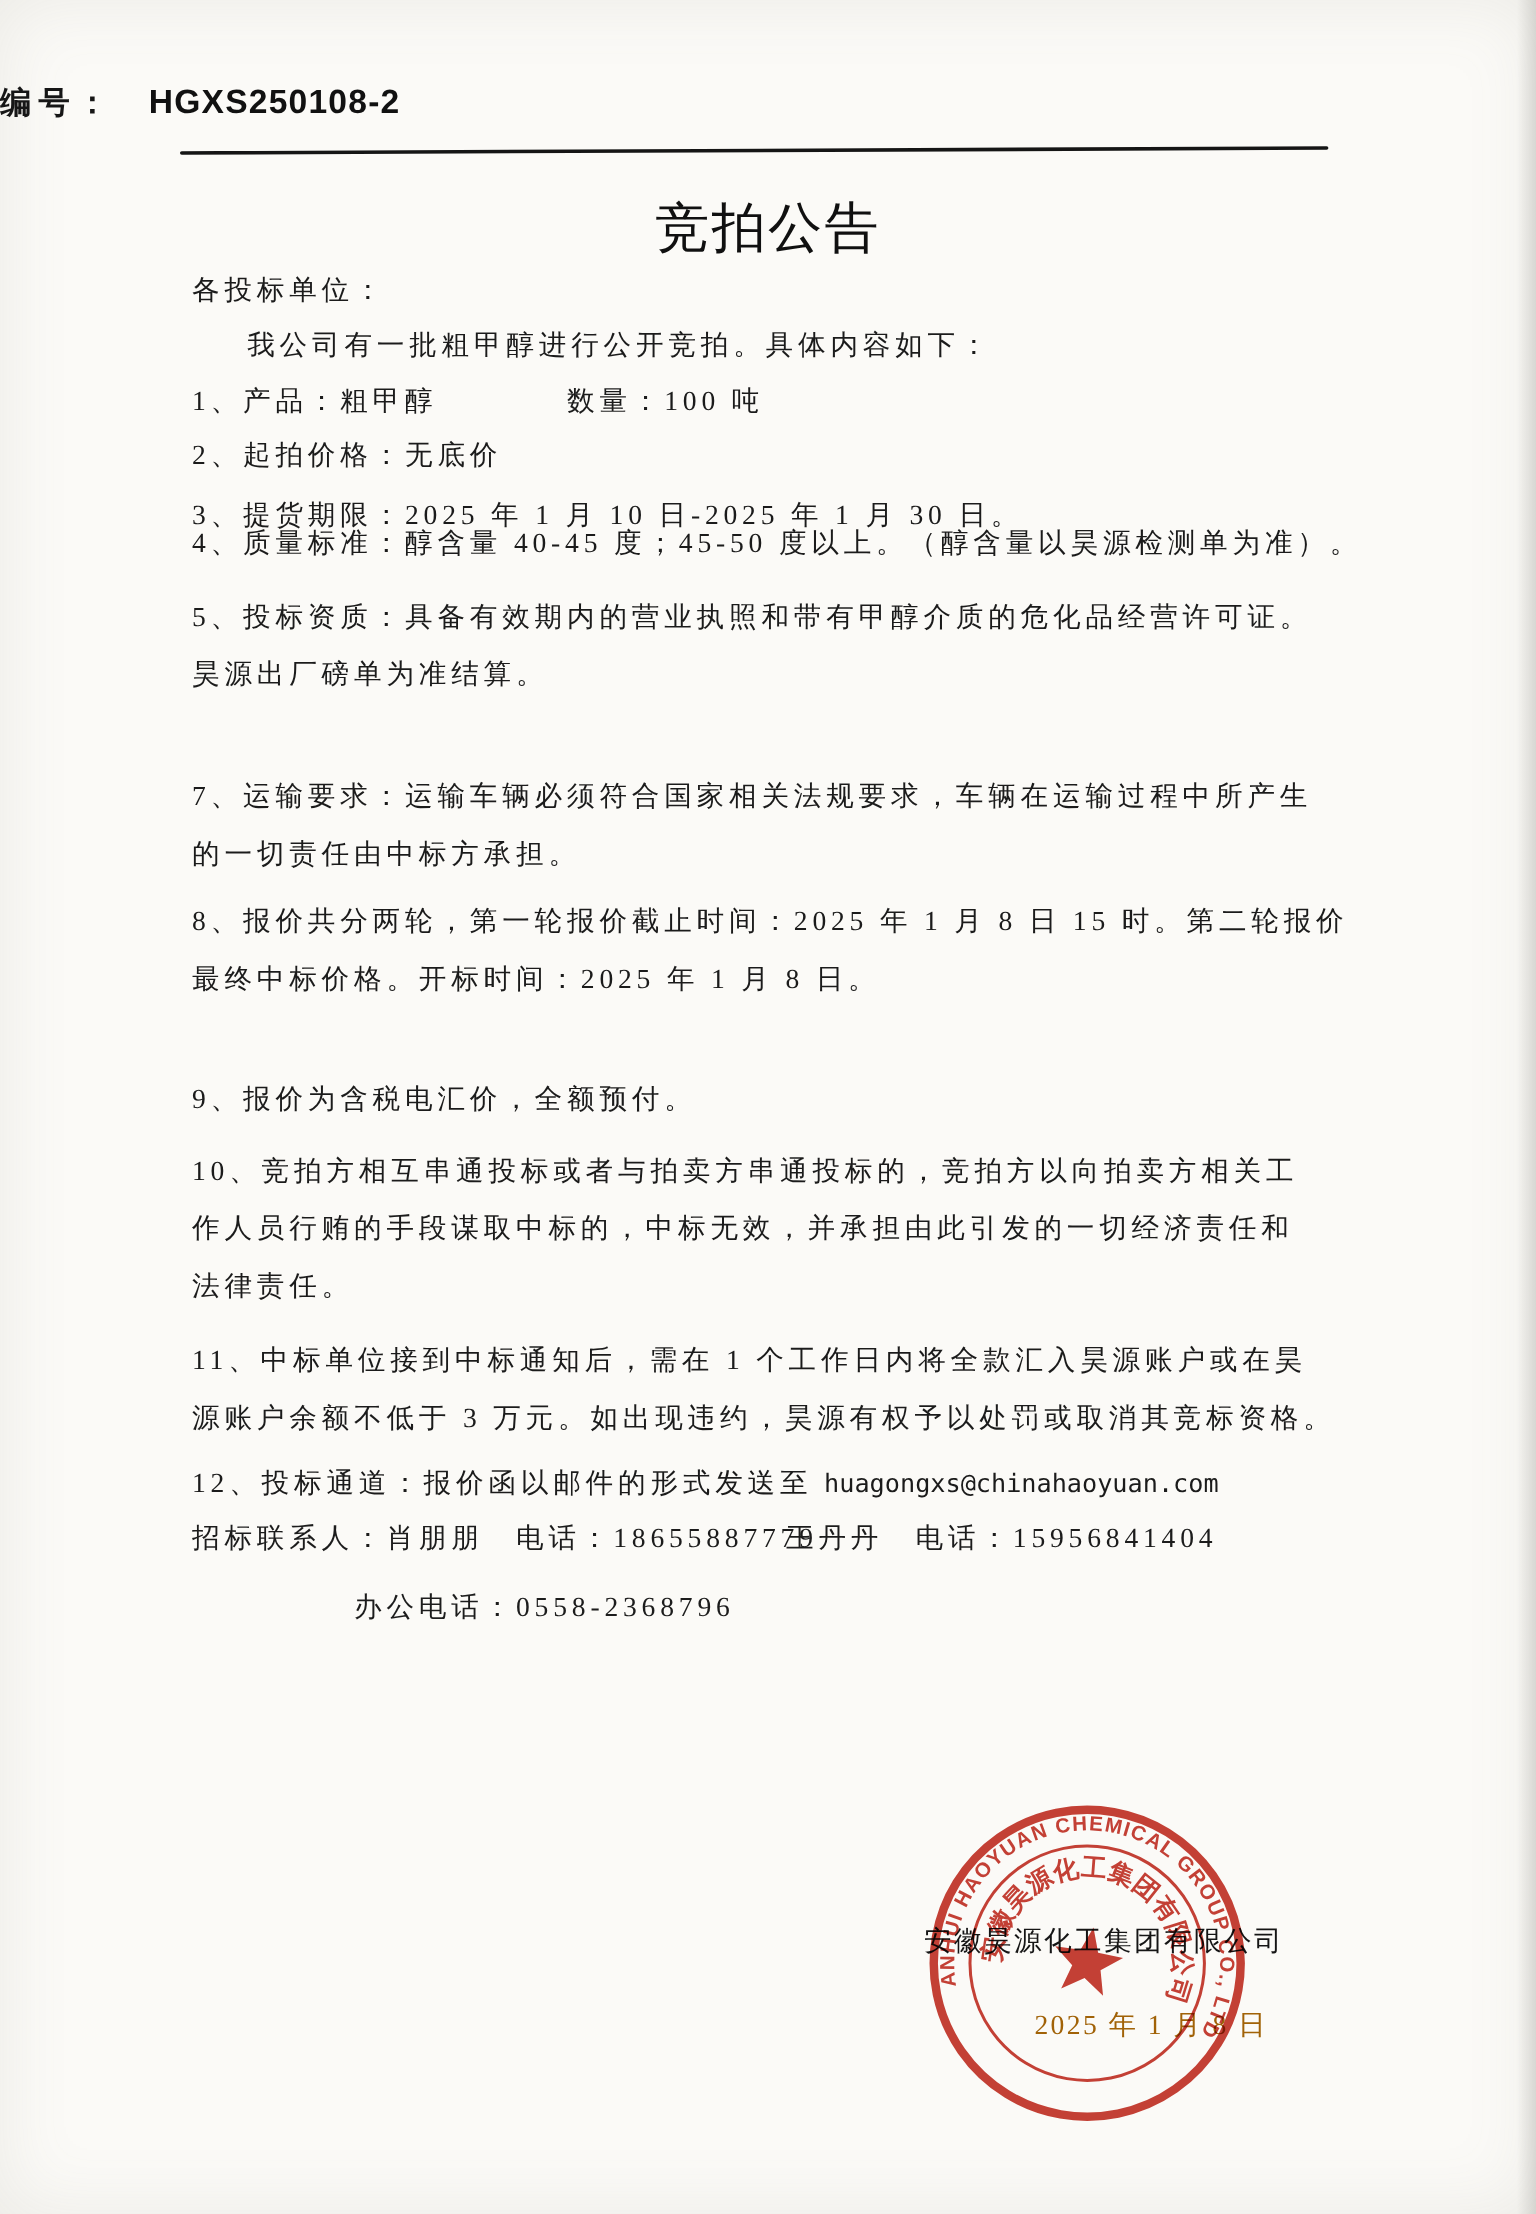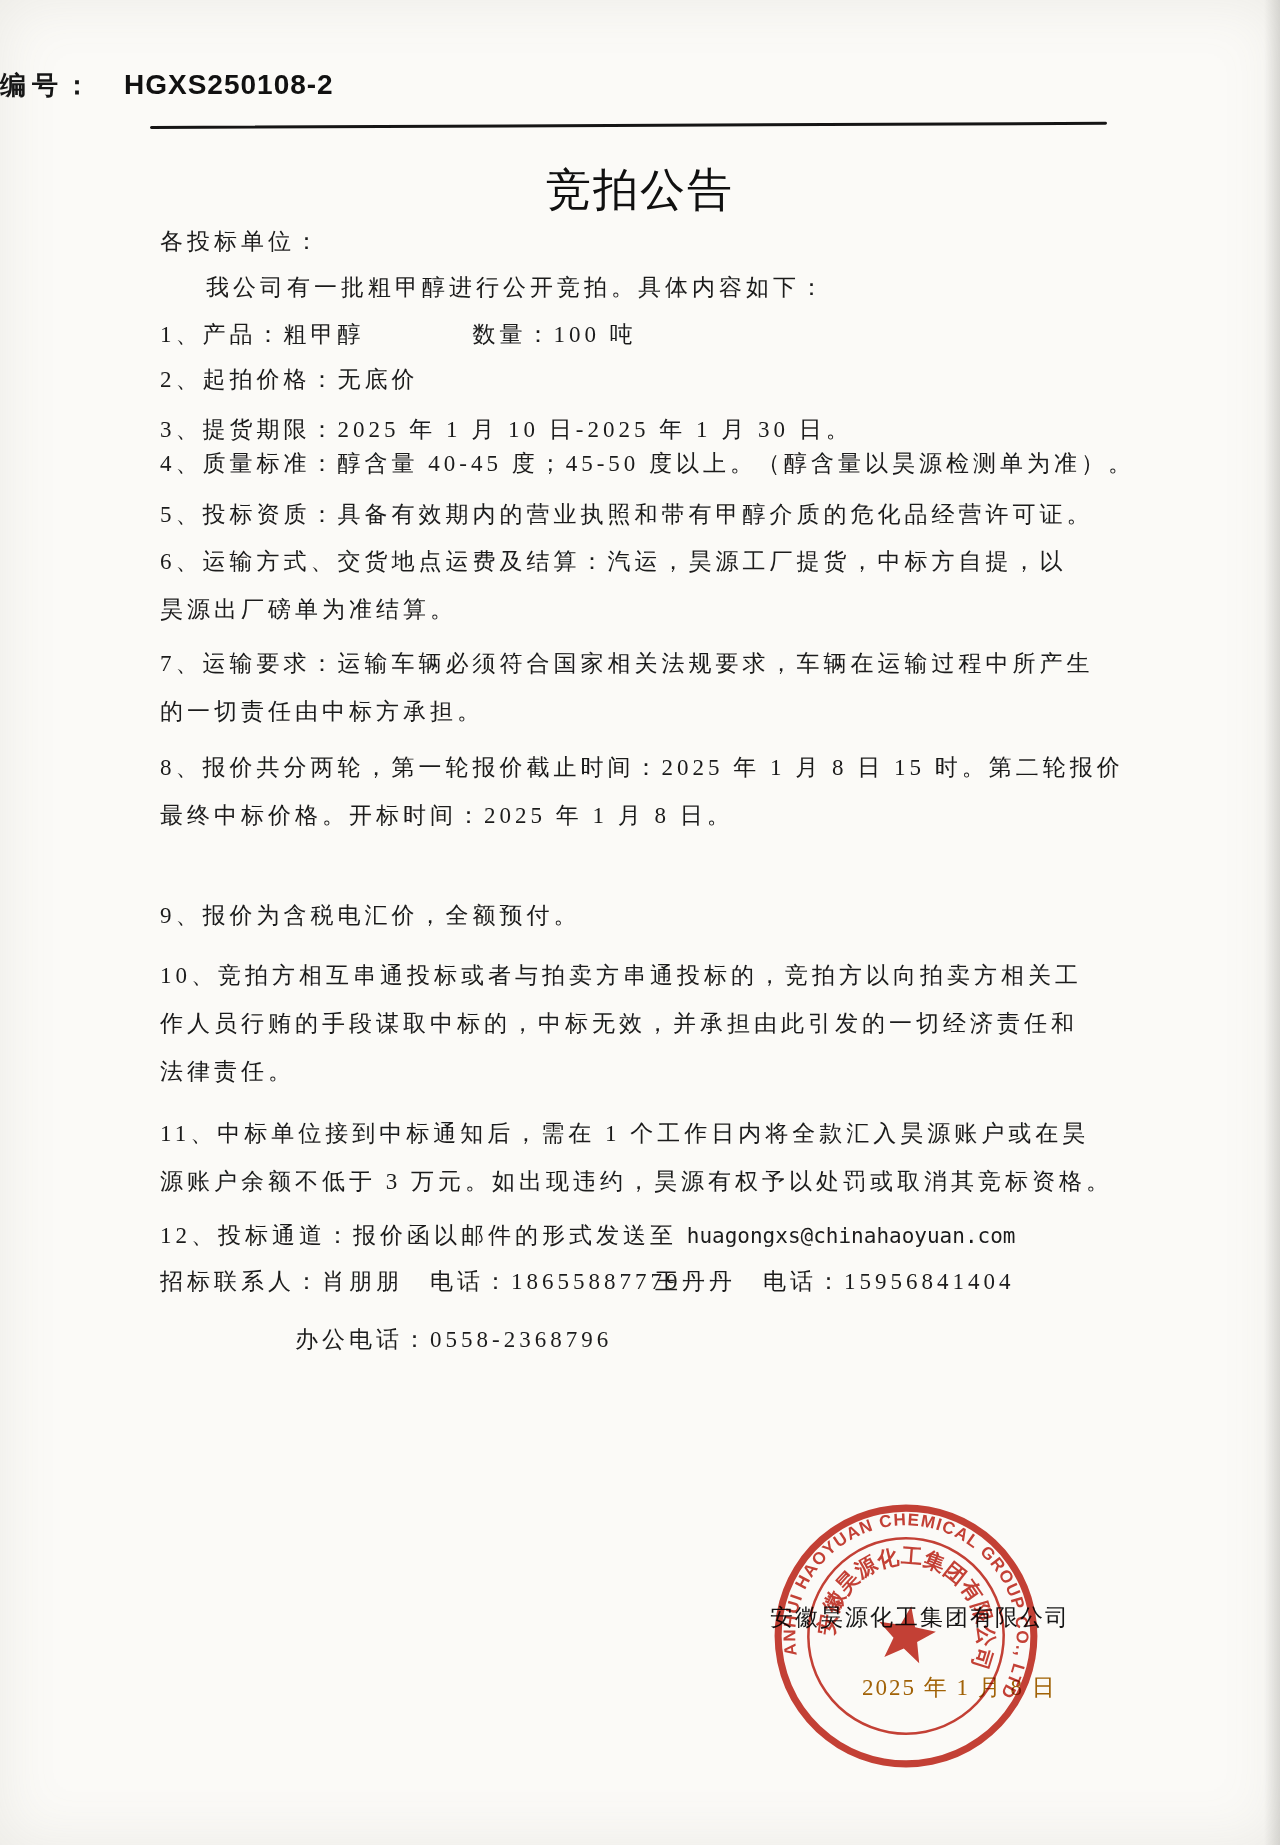--- a/index.html
+++ b/index.html
@@ -100,30 +100,29 @@
   </div>
 
   <div class="para" style="top:356px">
     <div class="line">2、起拍价格：无底价</div>
   </div>
 
   <div class="para" style="top:406px">
     <div class="line">3、提货期限：2025 年 1 月 10 日-2025 年 1 月 30 日。</div>
   </div>
 
-  <div class="para" style="top:440px">
+  <div class="para" style="top:429px">
     <div class="line">4、质量标准：醇含量 40-45 度；45-50 度以上。（醇含量以昊源检测单为准）。</div>
   </div>
 
   <div class="para" style="top:491px">
     <div class="line">5、投标资质：具备有效期内的营业执照和带有甲醇介质的危化品经营许可证。</div>
   </div>
 
   <div class="para" style="top:538px">
-    <div class="line">6、运输方式、交货地点运费及结算：汽运，昊源工厂提货，中标方自提，以</div>
     <div class="line">昊源出厂磅单为准结算。</div>
   </div>
 
   <div class="para" style="top:640px">
     <div class="line">7、运输要求：运输车辆必须符合国家相关法规要求，车辆在运输过程中所产生</div>
     <div class="line">的一切责任由中标方承担。</div>
   </div>
 
   <div class="para" style="top:744px">
     <div class="line">8、报价共分两轮，第一轮报价截止时间：2025 年 1 月 8 日 15 时。第二轮报价</div>

